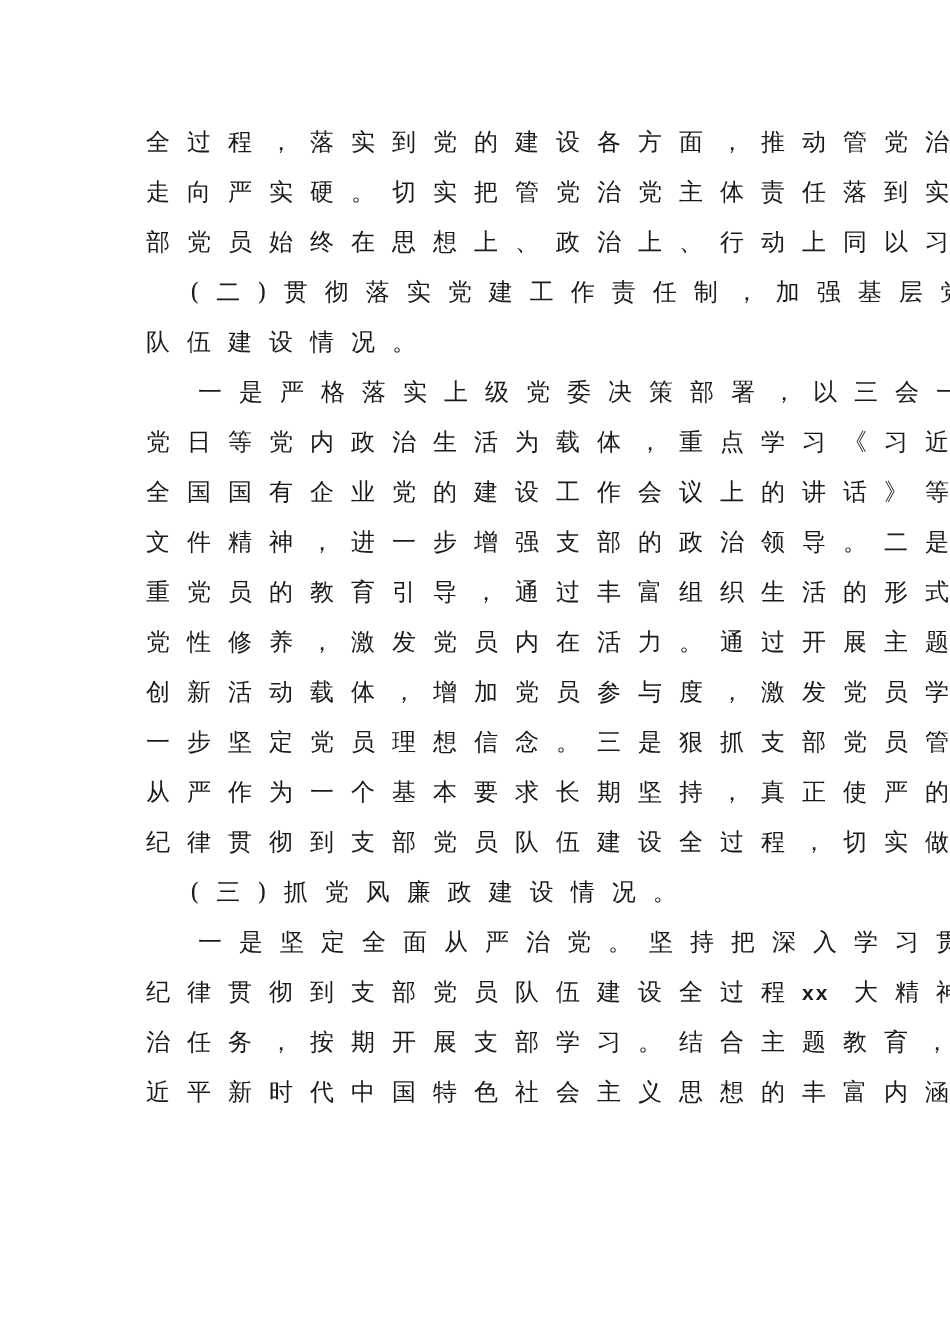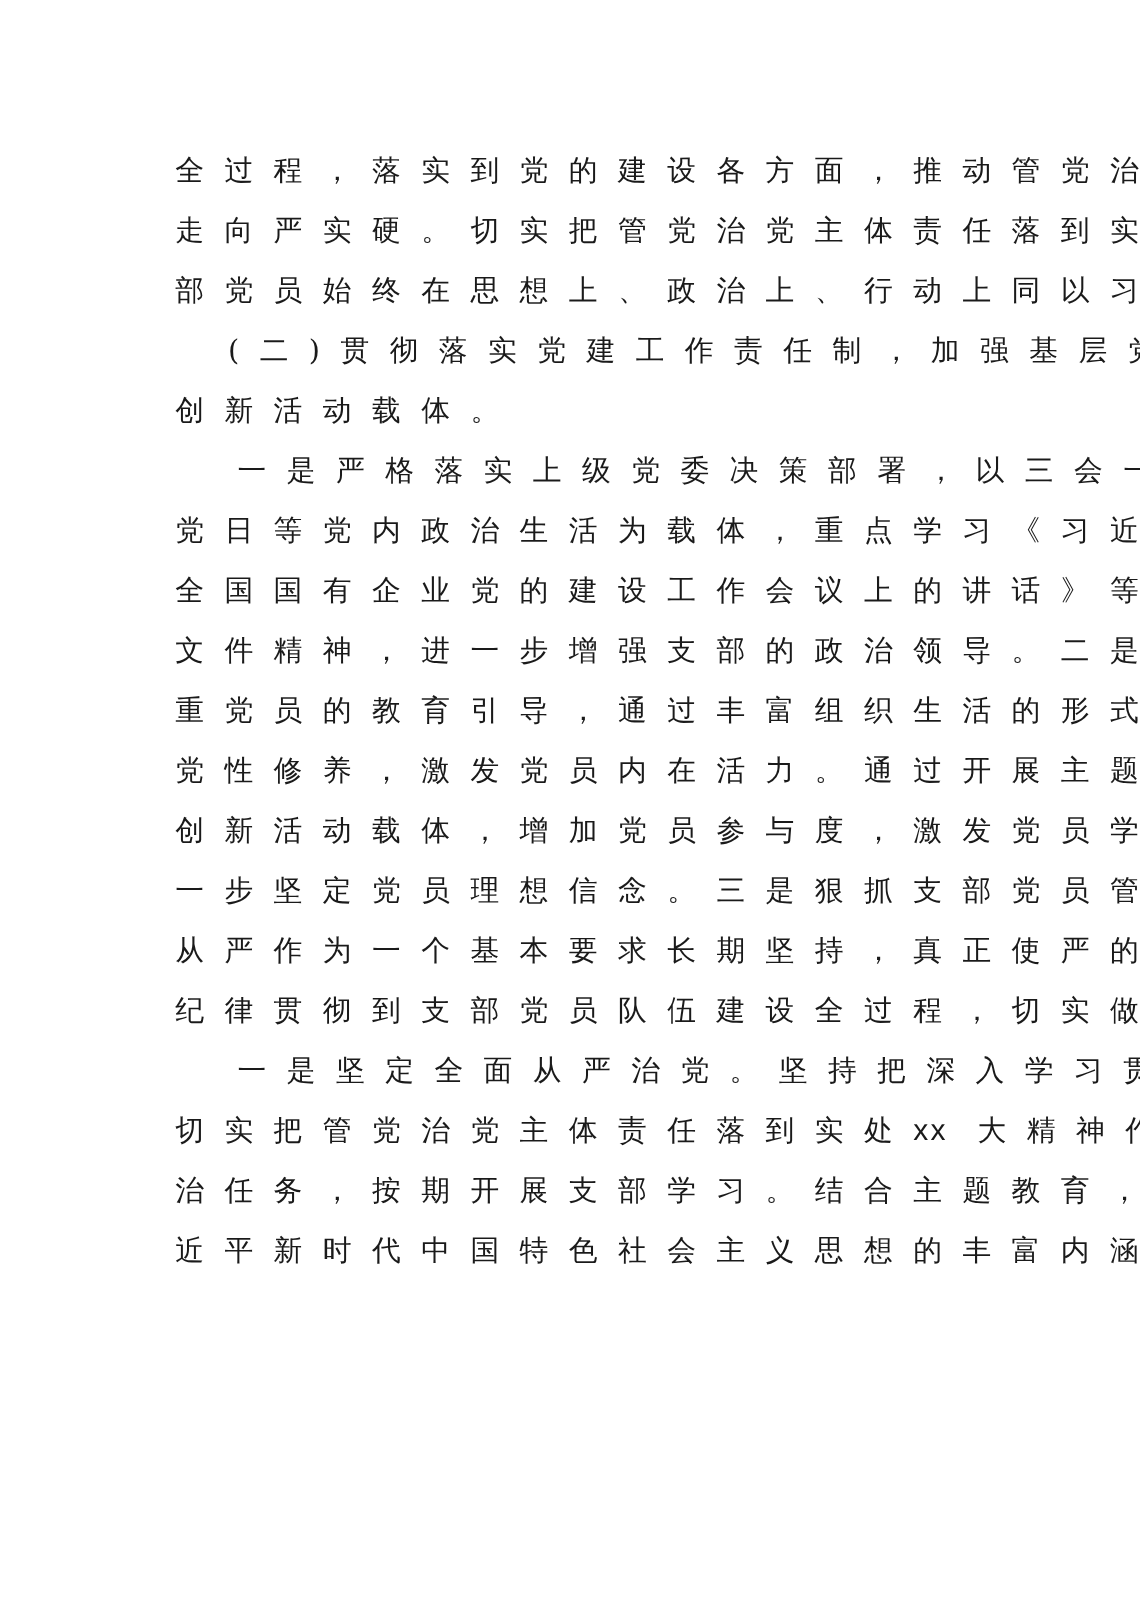--- a/index.html
+++ b/index.html
@@ -11,40 +11,41 @@
     position: absolute; left: 146px; top: 117px; width: 672px;
     font-family: "DejaVu Serif", "Liberation Serif", serif;
     font-size: 24px; line-height: 50px; color: #1a1a1a;
   }
   .line {
     display: block; height: 50px; white-space: nowrap;
     letter-spacing: 17px;
   }
   .indent { padding-left: 52px; }
   .indent-h { padding-left: 44px; }
-  .latin { font-family: "Liberation Sans", sans-serif; letter-spacing: 2px; font-weight: normal; font-size: 25px; }
+  .latin { font-family: "Liberation Sans", sans-serif; letter-spacing: 2px; font-weight: bold; font-size: 21px; }
 </style>
 </head>
 <body>
 
 <div class="page">
   <div class="content">
     <span class="line">全过程，落实到党的建设各方面，推动管党治党从宽松软</span>
     <span class="line">走向严实硬。切实把管党治党主体责任落到实处，确保支</span>
     <span class="line">部党员始终在思想上、政治上、行动上同以习近平同志为</span>
     <span class="line indent-h">(二)贯彻落实党建工作责任制，加强基层党组织和党员</span>
-    <span class="line">创新活动载体。</span>
+    <span class="line">队伍建设情况。</span>
     <span class="line indent">一是严格落实上级党委决策部署，以三会一课、主题</span>
     <span class="line">党日等党内政治生活为载体，重点学习《习近平总书记在</span>
     <span class="line">全国国有企业党的建设工作会议上的讲话》等一系列重要</span>
     <span class="line">文件精神，进一步增强支部的政治领导。二是支部始终注</span>
     <span class="line">重党员的教育引导，通过丰富组织生活的形式，提升党员</span>
     <span class="line">党性修养，激发党员内在活力。通过开展主题党日活动，</span>
     <span class="line">创新活动载体，增加党员参与度，激发党员学习热情，进</span>
     <span class="line">一步坚定党员理想信念。三是狠抓支部党员管理，始终把</span>
     <span class="line">从严作为一个基本要求长期坚持，真正使严的措施、严的</span>
     <span class="line">纪律贯彻到支部党员队伍建设全过程，切实做到了管理全</span>
+    <span class="line indent-h">(三)抓党风廉政建设情况。</span>
     <span class="line indent">一是坚定全面从严治党。坚持把深入学习贯彻习近平</span>
-    <span class="line"><span>切实把管党治党主体责任落到实处</span><span class="latin">xx</span> <span>大精神作为首要政</span></span>
+    <span class="line"><span>纪律贯彻到支部党员队伍建设全过程</span><span class="latin">xx</span> <span>大精神作为首要政</span></span>
     <span class="line">治任务，按期开展支部学习。结合主题教育，深入理解习</span>
     <span class="line">近平新时代中国特色社会主义思想的丰富内涵、核心要义</span>
   </div>
 </div>
 
 </body></html>

